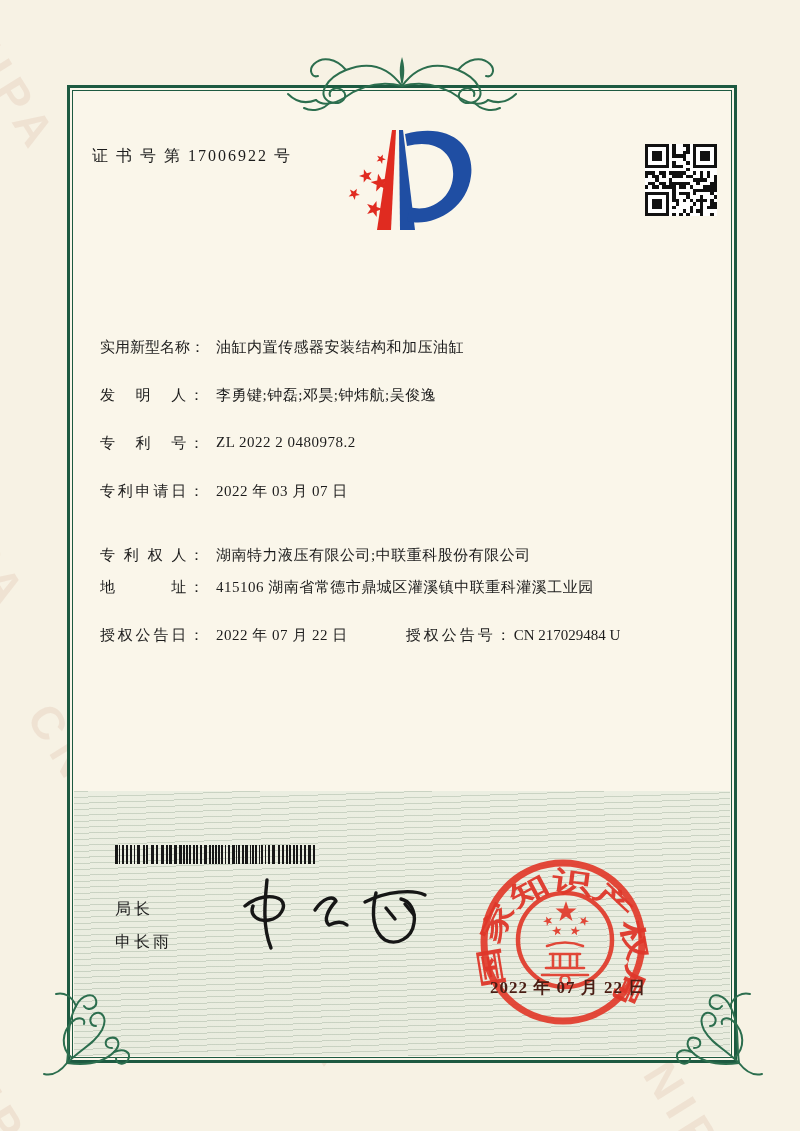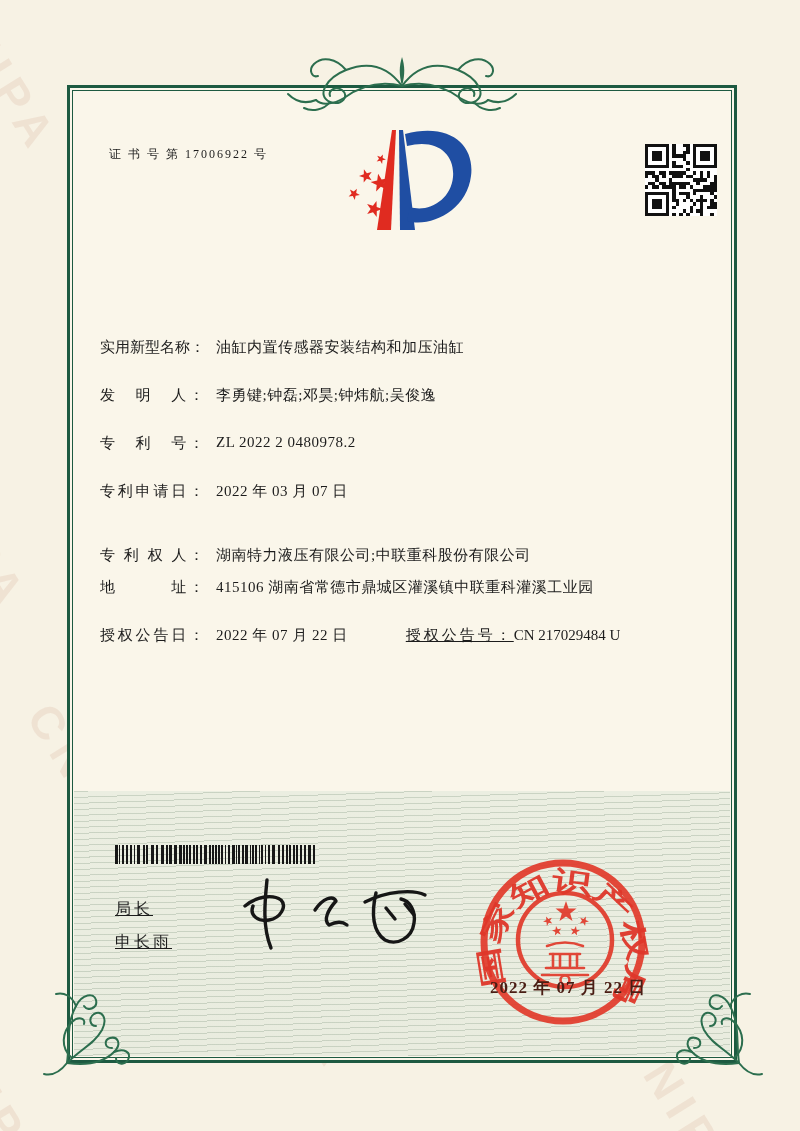--- a/index.html
+++ b/index.html
@@ -26,41 +26,41 @@
   .waveband{
     position:absolute;left:4px;right:4px;bottom:4px;top:703px;
     background:
       repeating-linear-gradient(178deg, rgba(125,148,125,0.30) 0px, rgba(125,148,125,0.30) 1px, rgba(0,0,0,0) 1px, rgba(0,0,0,0) 6px),
       linear-gradient(#ebeee1,#e9ecdf);
   }
   .ornament{position:absolute;}
   .orn-top{left:286px;top:54px;}
   .orn-bl{left:42px;top:986px;}
   .orn-br{left:652px;top:986px;transform:scaleX(-1);}
-  .cert-no{position:absolute;left:109px;top:146px;font-size:12px;letter-spacing:2px;}
+  .cert-no{position:absolute;left:92px;top:146px;font-size:16px;letter-spacing:2px;}
   .logo{position:absolute;left:325px;top:126px;}
   .qr{position:absolute;left:645px;top:144px;width:72px;height:72px;}
   .title{
     position:absolute;left:67px;top:236px;width:670px;text-align:center;
     font-size:38px;font-weight:bold;letter-spacing:7px;
   }
   .fields{position:absolute;left:100px;top:330px;width:620px;}
   .frow{position:absolute;left:0;white-space:nowrap;font-size:15px;}
   .r0{top:8px}.r1{top:56px}.r2{top:104px}.r3{top:152px}.r4{top:216px}.r5{top:248px}.r6{top:296px}
   .flabel{display:inline-block;width:104px;text-align:justify;text-align-last:justify;vertical-align:top;}
   .fvalue{margin-left:12px;letter-spacing:0.5px;}
-  .flabel2{margin-left:58px;letter-spacing:3px;text-decoration:underline;}
+  .flabel2{margin-left:58px;letter-spacing:3px;}
   .paras{
     position:absolute;left:100px;top:656px;width:606px;
     font-size:15px;line-height:29px;text-align:justify;
   }
   .paras p{margin:0;text-indent:2em;}
   .barcode{position:absolute;left:115px;top:845px;width:206px;height:19px;display:flex;align-items:stretch;}
   .barcode .b{background:#171717;}
-  .director{position:absolute;left:115px;top:899px;font-size:16px;letter-spacing:3px;text-decoration:underline;}
+  .director{position:absolute;left:115px;top:899px;font-size:16px;letter-spacing:3px;}
   .director .nm{margin-top:12px;}
   .sig{position:absolute;left:215px;top:872px;}
   .seal{position:absolute;left:462px;top:838px;width:212px;height:212px;}
   .seal-date{
     position:absolute;left:20px;right:20px;top:138px;text-align:center;
     font-size:17px;letter-spacing:1px;color:#4a1d14;font-weight:bold;white-space:nowrap;
   }
   .pageno{position:absolute;left:67px;top:1034px;width:670px;text-align:center;font-size:14px;letter-spacing:1px;}
   .footnote{
     position:absolute;left:50%;top:1072px;transform:translateX(-50%);

